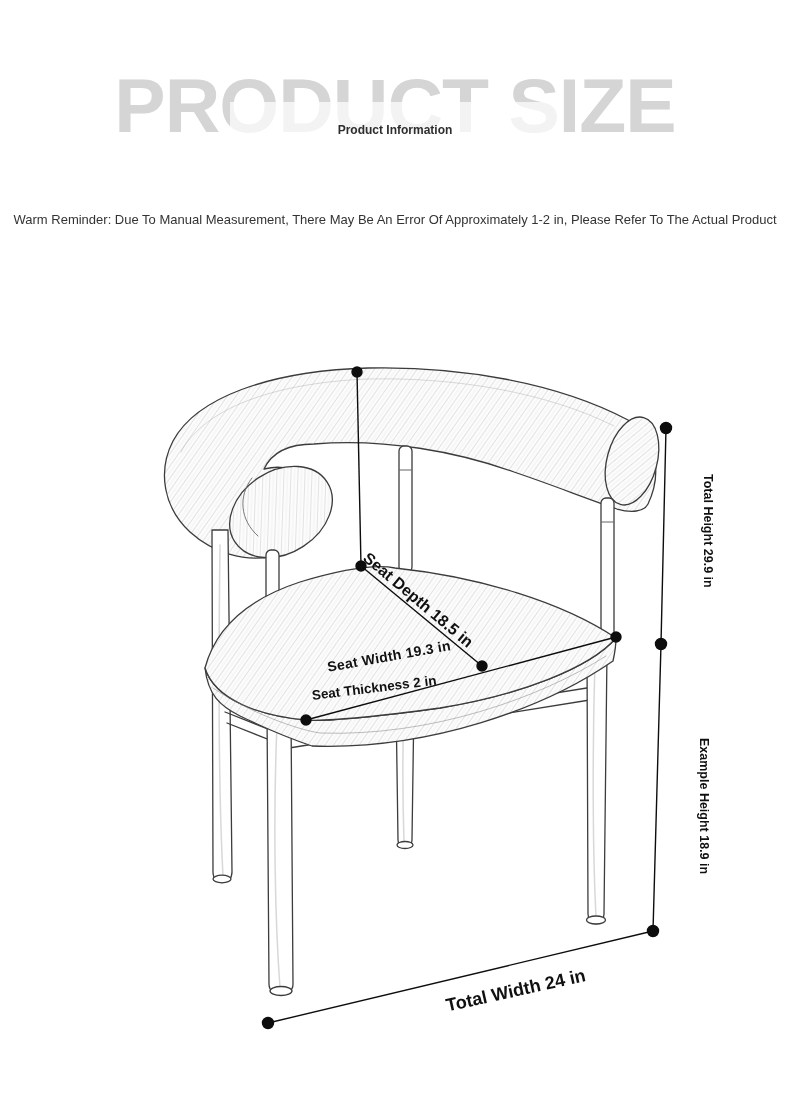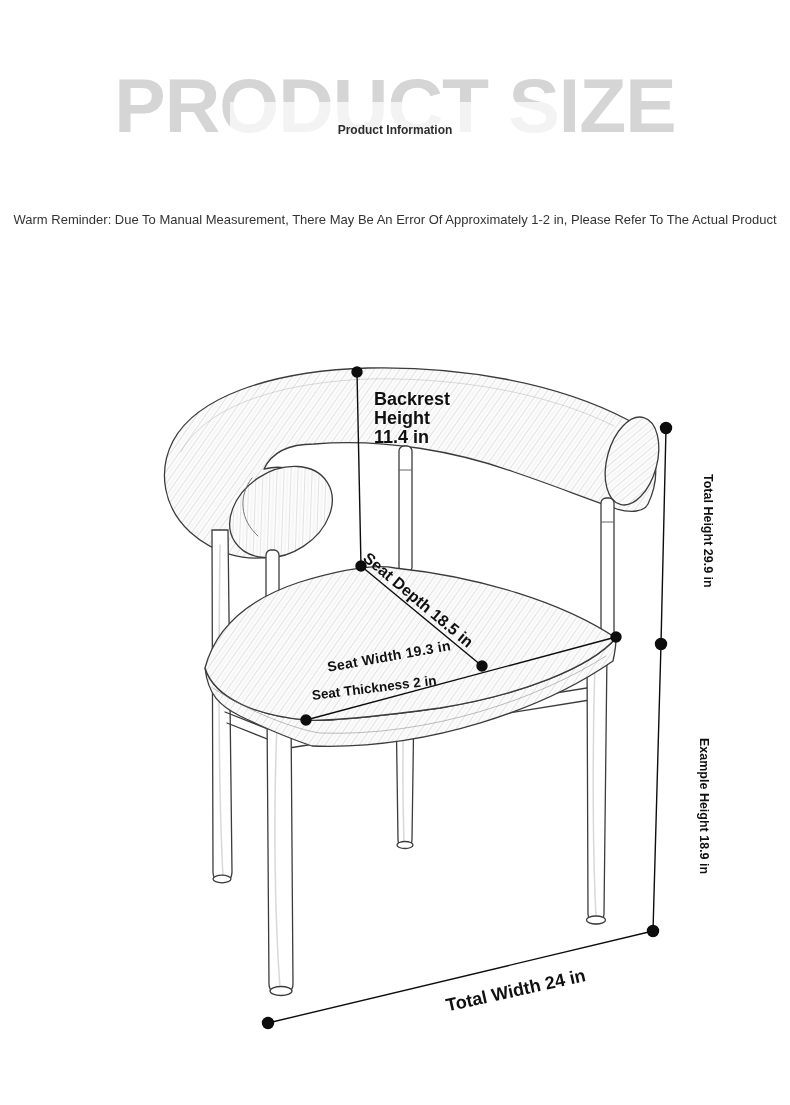--- a/index.html
+++ b/index.html
@@ -203,23 +203,20 @@
       <circle cx="482" cy="666" r="5"></circle>
       <circle cx="306" cy="720" r="5"></circle>
       <circle cx="616" cy="637" r="5"></circle>
       <circle cx="666" cy="428" r="5.5"></circle>
       <circle cx="661" cy="644" r="5.5"></circle>
       <circle cx="653" cy="931" r="5.5"></circle>
       <circle cx="268" cy="1023" r="5.5"></circle>
     </g>
   </svg>
 
-  <div class="dim-label lbl-backrest">Backrest
-Height
-11.4 in</div>
   <div class="dim-label lbl-seat-depth">Seat Depth 18.5 in</div>
   <div class="dim-label lbl-seat-width">Seat Width 19.3 in</div>
   <div class="dim-label lbl-seat-thickness">Seat Thickness 2 in</div>
   <div class="dim-label lbl-total-height">Total Height 29.9 in</div>
   <div class="dim-label lbl-example-height">Example Height 18.9 in</div>
   <div class="dim-label lbl-total-width">Total Width 24 in</div>
 
 </div>
 
 </body></html>

